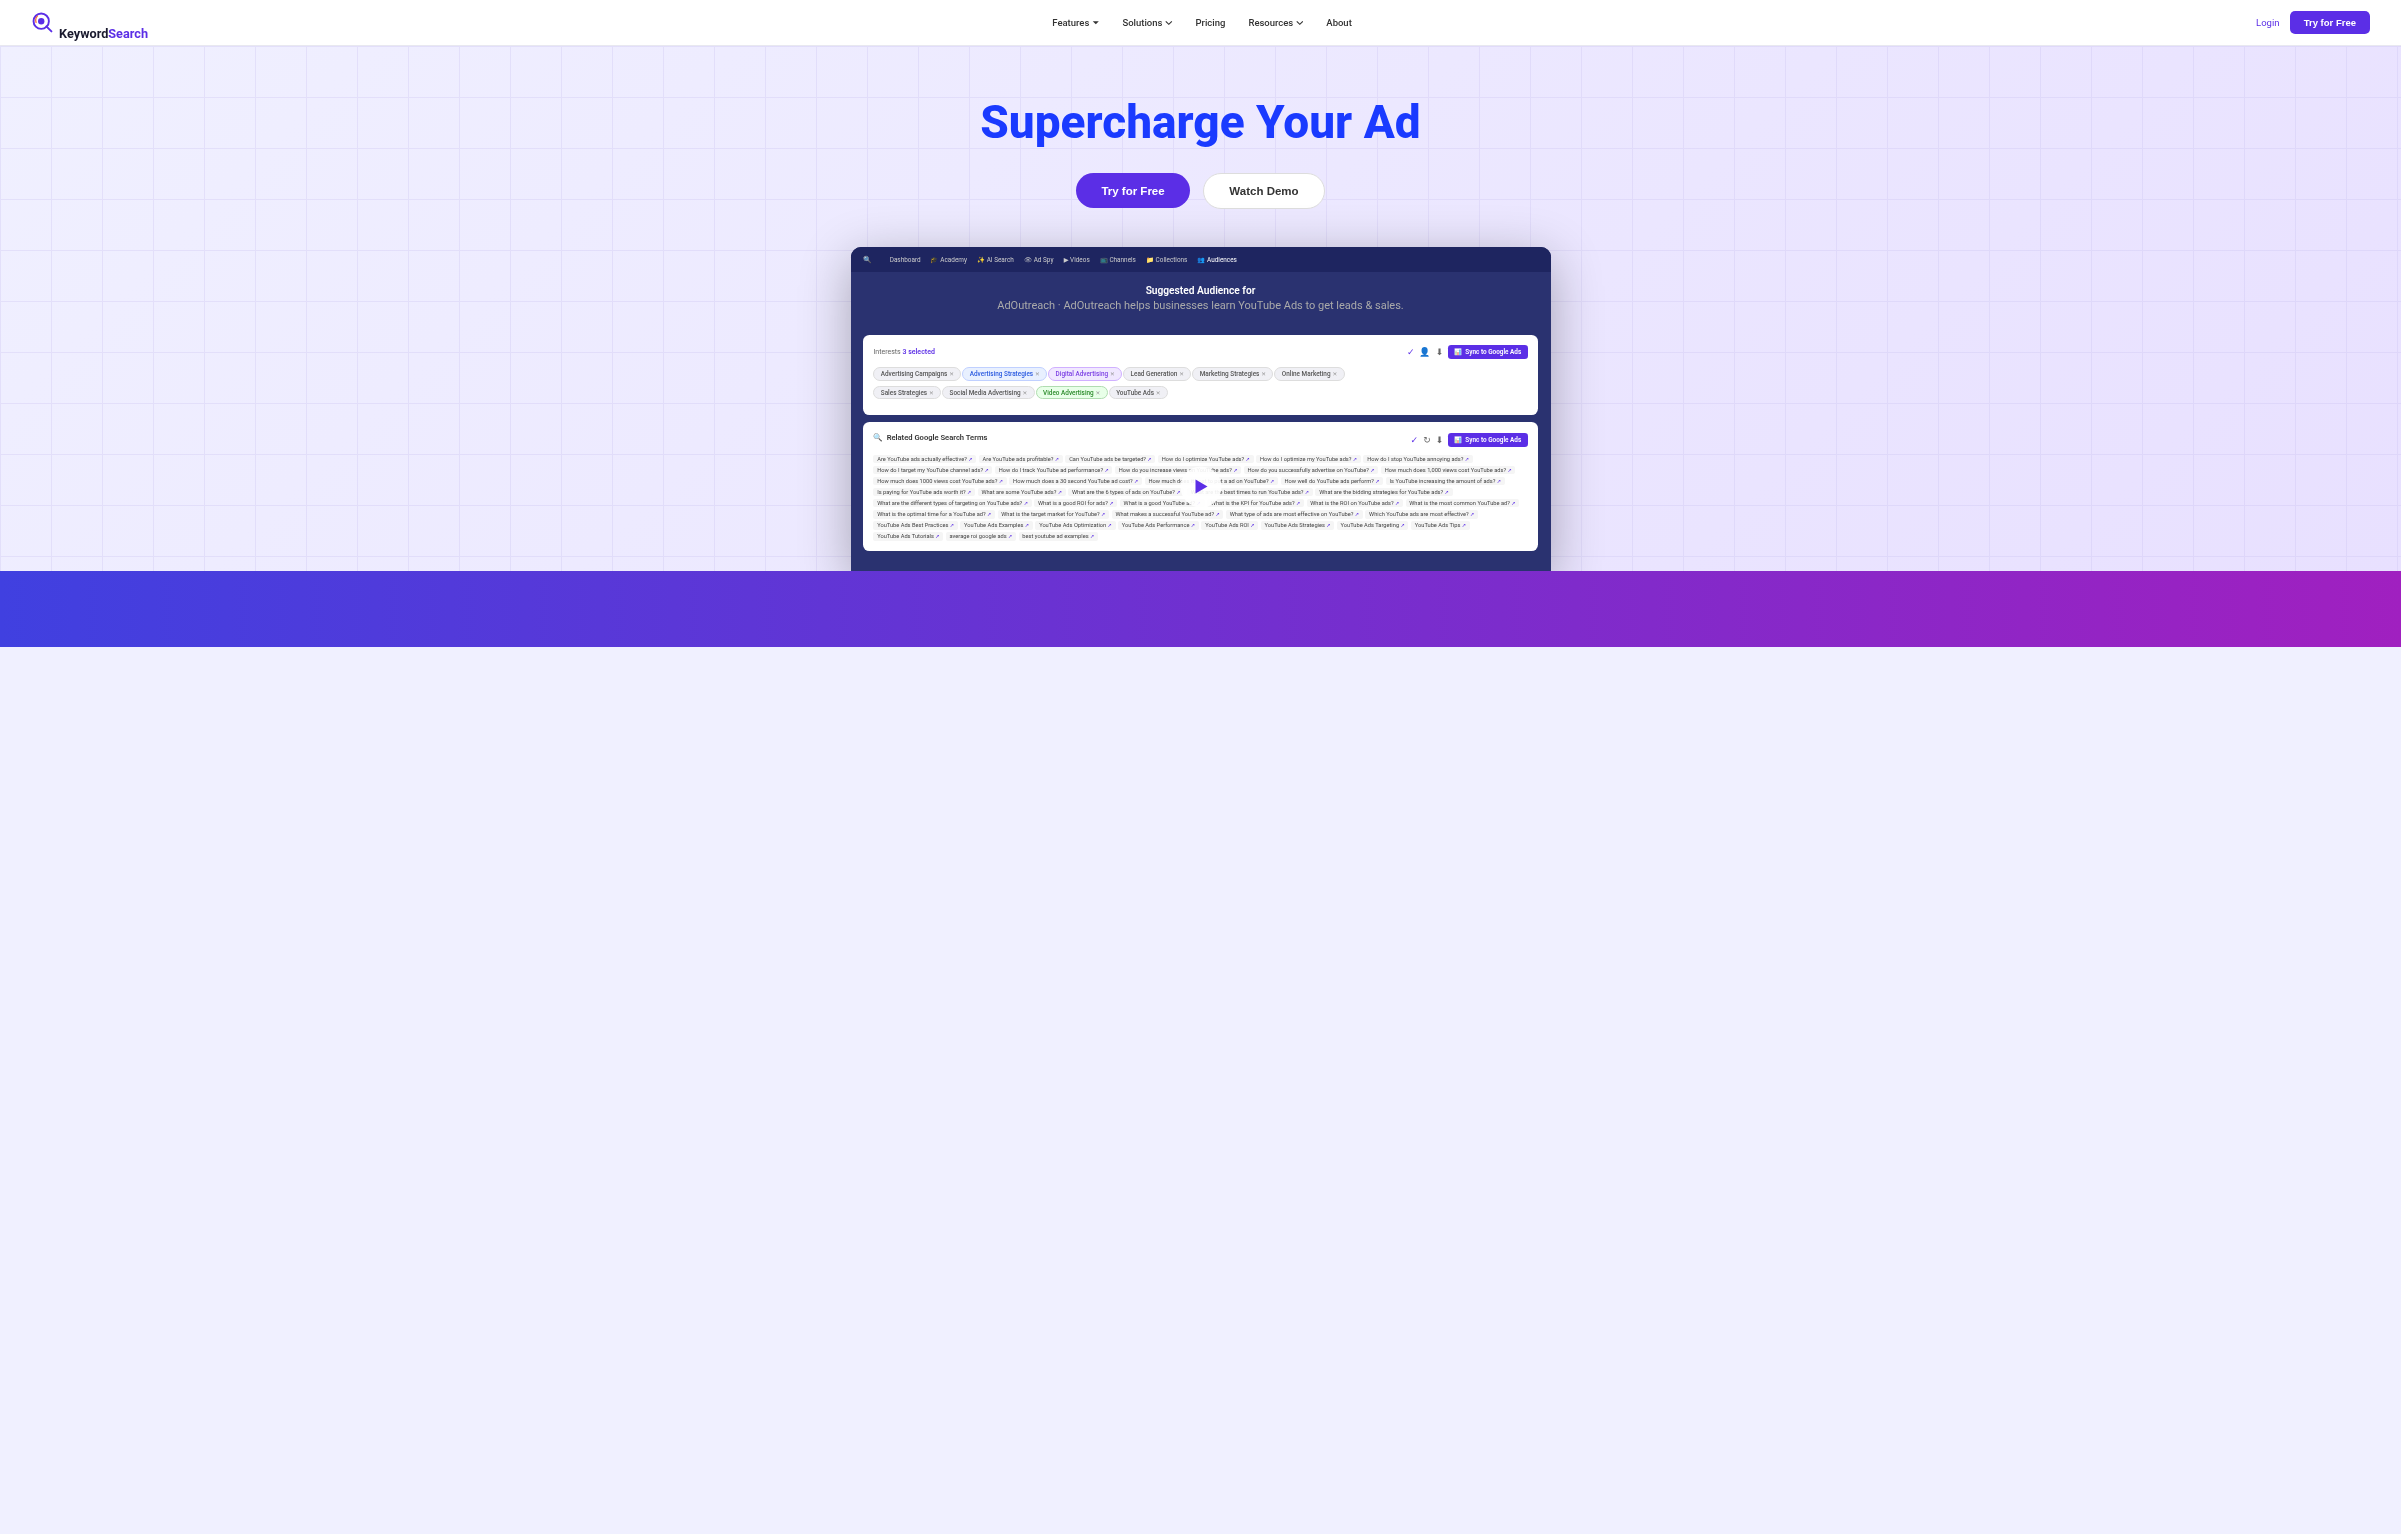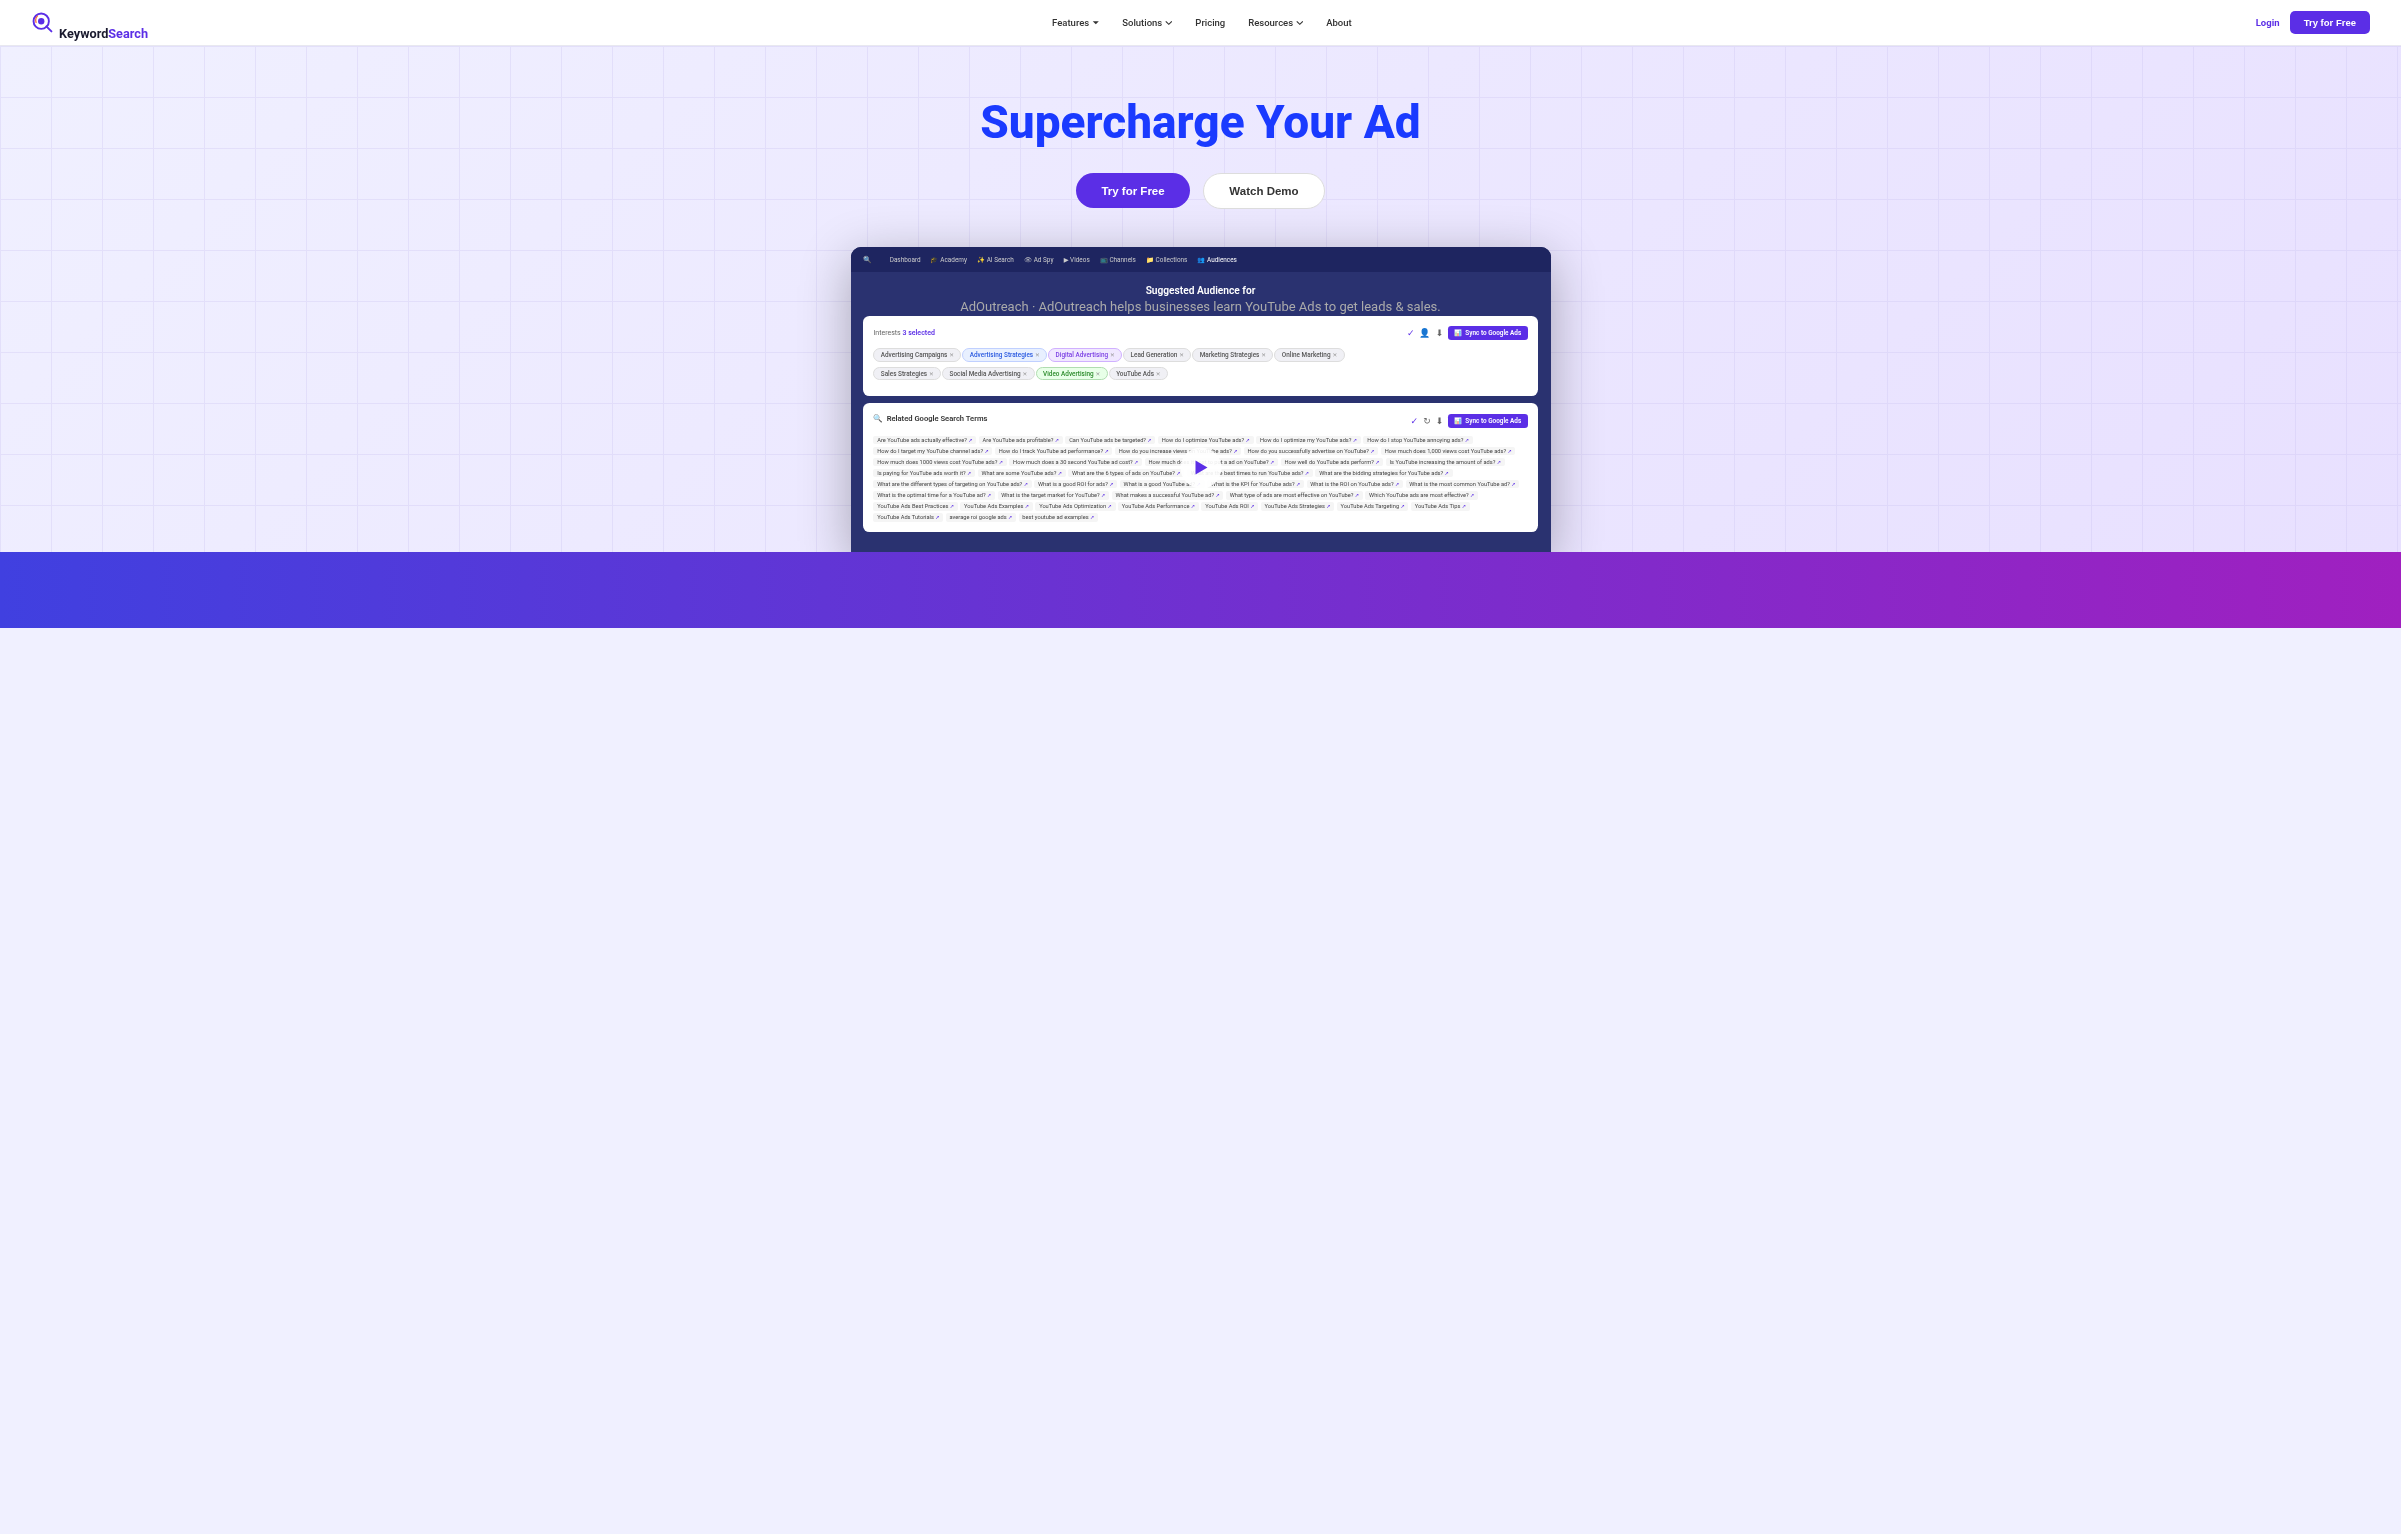--- a/index.html
+++ b/index.html
@@ -16,21 +16,21 @@
     .logo-text { font-size: 12.7px; font-weight: 700; margin-top: 21px; }
     .logo-keyword { color: #1a1a2e; }
     .logo-search { color: #5b2ee6; }
     .nav-links { display: flex; align-items: center; gap: 23px; }
     .nav-link {
       display: flex; align-items: center; gap: 2.5px;
       color: #333; font-size: 9.5px; font-weight: 500; cursor: pointer; text-decoration: none;
     }
     .nav-link svg { width: 7.6px; height: 7.6px; fill: #333; }
     .nav-actions { display: flex; align-items: center; gap: 10.2px; }
-    .btn-login { color: #5b2ee6; font-size: 9.5px; font-weight: 700; cursor: pointer; text-decoration: none; }
+    .btn-login { color: #5b2ee6; font-size: 9.5px; font-weight: 400; cursor: pointer; text-decoration: none; }
     .btn-try {
       background: #5b2ee6; color: #fff; padding: 6.4px 14px; border-radius: 5.1px;
       font-size: 9.5px; font-weight: 600; cursor: pointer; border: none; text-decoration: none;
     }
 
     
     .hero {
       background: linear-gradient(135deg, #f0f0ff 0%, #e8e0ff 100%);
       padding: 51px 31px 0;
       text-align: center;
@@ -82,21 +82,21 @@
       background: #1e2560;
       padding: 6.4px 12.7px;
       display: flex; align-items: center; gap: 12.7px;
     }
     .app-nav-search { color: #aaa; font-size: 7px; display: flex; align-items: center; gap: 3.8px; }
     .app-nav-items { display: flex; gap: 0; }
     .app-nav-item { color: #ccc; font-size: 6.4px; padding: 2.5px 5.1px; border-radius: 2.5px; }
     .app-nav-item.active { color: #fff; }
     .app-body { background: #2a3270; padding: 12.7px; }
     .app-section-title { color: #fff; font-size: 10.2px; font-weight: 600; margin-bottom: 2.5px; }
-    .app-section-sub { color: #aaa; font-size: 13px; margin-bottom: 2px; }
+    .app-section-sub { color: #aaa; font-size: 11px; margin-bottom: 23px; }
     .app-card { background: #fff; border-radius: 6.4px; padding: 10.2px; margin-bottom: 7.6px; }
     .app-card-header {
       display: flex; align-items: flex-start; justify-content: space-between;
       margin-bottom: 7.6px;
     }
     .app-card-title { font-size: 7.6px; font-weight: 600; color: #333; }
     .app-card-actions { display: flex; align-items: center; gap: 5.1px; }
     .sync-btn {
       display: flex; align-items: center; gap: 2.5px;
       background: #5b2ee6; color: #fff; padding: 3.2px 6.4px; border-radius: 3.2px;

